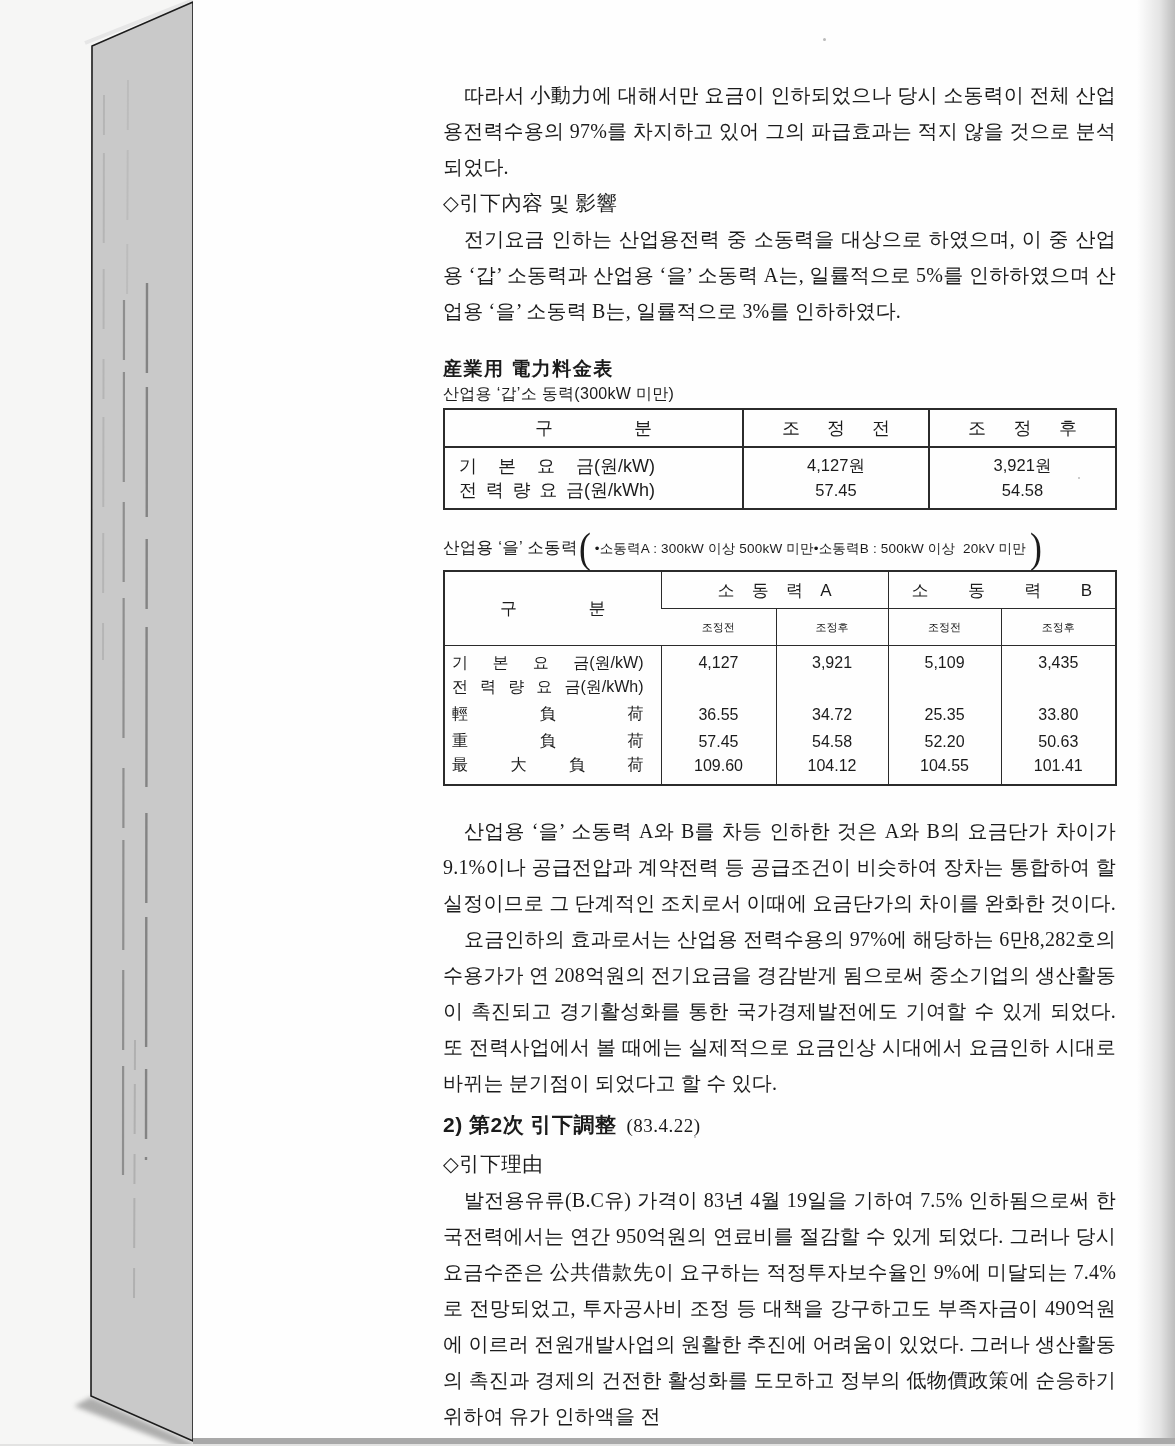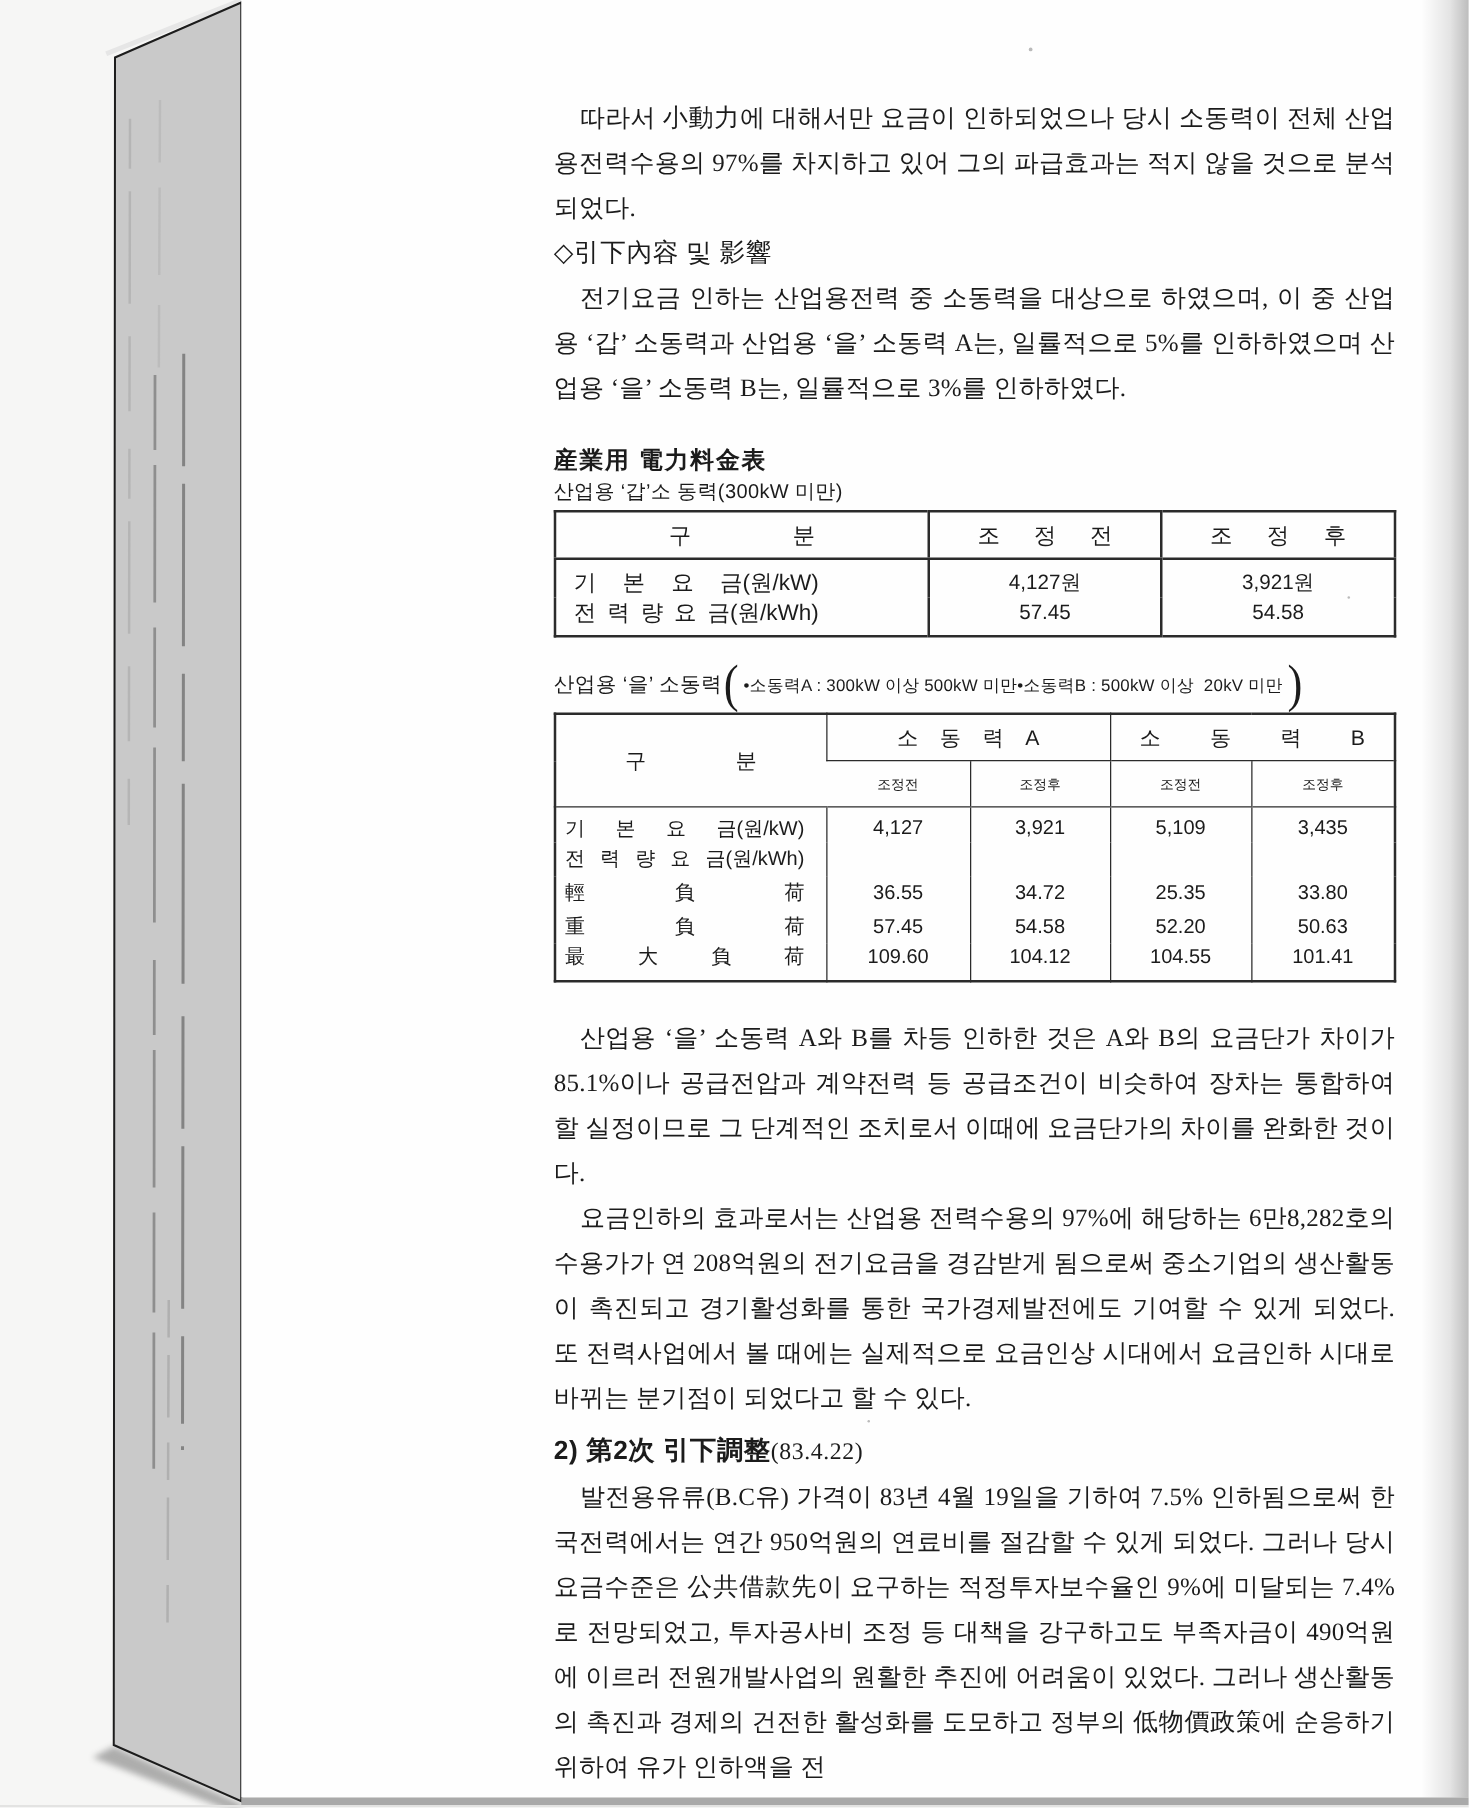--- a/index.html
+++ b/index.html
@@ -94,21 +94,21 @@
   #table2 tbody td{border-bottom:none;font-size:16px;}
   #table2 tbody tr{height:27px;}
   #table2 tbody tr:first-child td{padding-top:7px;text-align:center;}
   #table2 tbody tr:last-child td{padding-bottom:8px;}
   .t2-label{padding:0 17px 0 7px;font-size:18px;}
 
   .h2-bold{
     margin:6px 0 0 0;font-size:21px;line-height:36px;font-weight:bold;
     font-family:"Liberation Sans","DejaVu Sans",sans-serif;letter-spacing:0.5px;
   }
-  .h2-bold .date{font-weight:normal;font-size:19px;font-family:"Liberation Serif",serif;}
+  .h2-bold .date{font-weight:normal;font-size:19px;font-family:"Liberation Serif",serif;margin-left:10px;}
   .h3{margin-top:2px;}
   .speck{position:absolute;background:rgba(60,60,60,0.35);border-radius:50%;}
 </style>
 </head>
 <body>
 
 <svg class="book-edge" width="1175" height="1446" viewBox="0 0 1175 1446" aria-hidden="true">
   <defs>
     <filter id="blur3" x="-20%" y="-20%" width="140%" height="140%">
       <feGaussianBlur stdDeviation="2.6"></feGaussianBlur>
@@ -237,26 +237,27 @@
         <tr>
           <td class="just t2-label">最 大 負 荷</td>
           <td class="cen">109.60</td>
           <td class="cen">104.12</td>
           <td class="cen">104.55</td>
           <td class="cen">101.41</td>
         </tr>
       </tbody>
     </table>
 
-    <p class="body-text indent" style="margin-top:27px">산업용 ‘을’ 소동력 A와 B를 차등 인하한 것은 A와 B의 요금단가 차이가 85.1%이나 공급전압과 계약전력 등 공급조건이 비슷하여 장차는 통합하여 할 실정이므로 그 단계적인 조치로서 이때에 요금단가의 차이를 완화한 것이다.</p>
+    <p class="body-text indent" style="margin-top:27px">산업용 ‘을’ 소동력 A와 B를 차등 인하한 것은 A와 B의 요금단가 차이가 9.1%이나 공급전압과 계약전력 등 공급조건이 비슷하여 장차는 통합하여 할 실정이므로 그 단계적인 조치로서 이때에 요금단가의 차이를 완화한 것이다.</p>
 
     <p class="body-text indent">요금인하의 효과로서는 산업용 전력수용의 97%에 해당하는 6만8,282호의 수용가가 연 208억원의 전기요금을 경감받게 됨으로써 중소기업의 생산활동이 촉진되고 경기활성화를 통한 국가경제발전에도 기여할 수 있게 되었다. 또 전력사업에서 볼 때에는 실제적으로 요금인상 시대에서 요금인하 시대로 바뀌는 분기점이 되었다고 할 수 있다.</p>
 
     <p class="h2-bold"><span>2) 第2次 引下調整</span><span class="date">(83.4.22)</span></p>
 
+    <p class="h-diamond h3">◇引下理由</p>
 
     <p class="body-text indent">발전용유류(B.C유) 가격이 83년 4월 19일을 기하여 7.5% 인하됨으로써 한국전력에서는 연간 950억원의 연료비를 절감할 수 있게 되었다. 그러나 당시 요금수준은 公共借款先이 요구하는 적정투자보수율인 9%에 미달되는 7.4%로 전망되었고, 투자공사비 조정 등 대책을 강구하고도 부족자금이 490억원에 이르러 전원개발사업의 원활한 추진에 어려움이 있었다. 그러나 생산활동의 촉진과 경제의 건전한 활성화를 도모하고 정부의 低物價政策에 순응하기 위하여 유가 인하액을 전</p>
 
   </div>
 </div>
 
 <div class="bottom-strip"></div>
 <div class="bottom-under"></div>
 
 </body></html>

